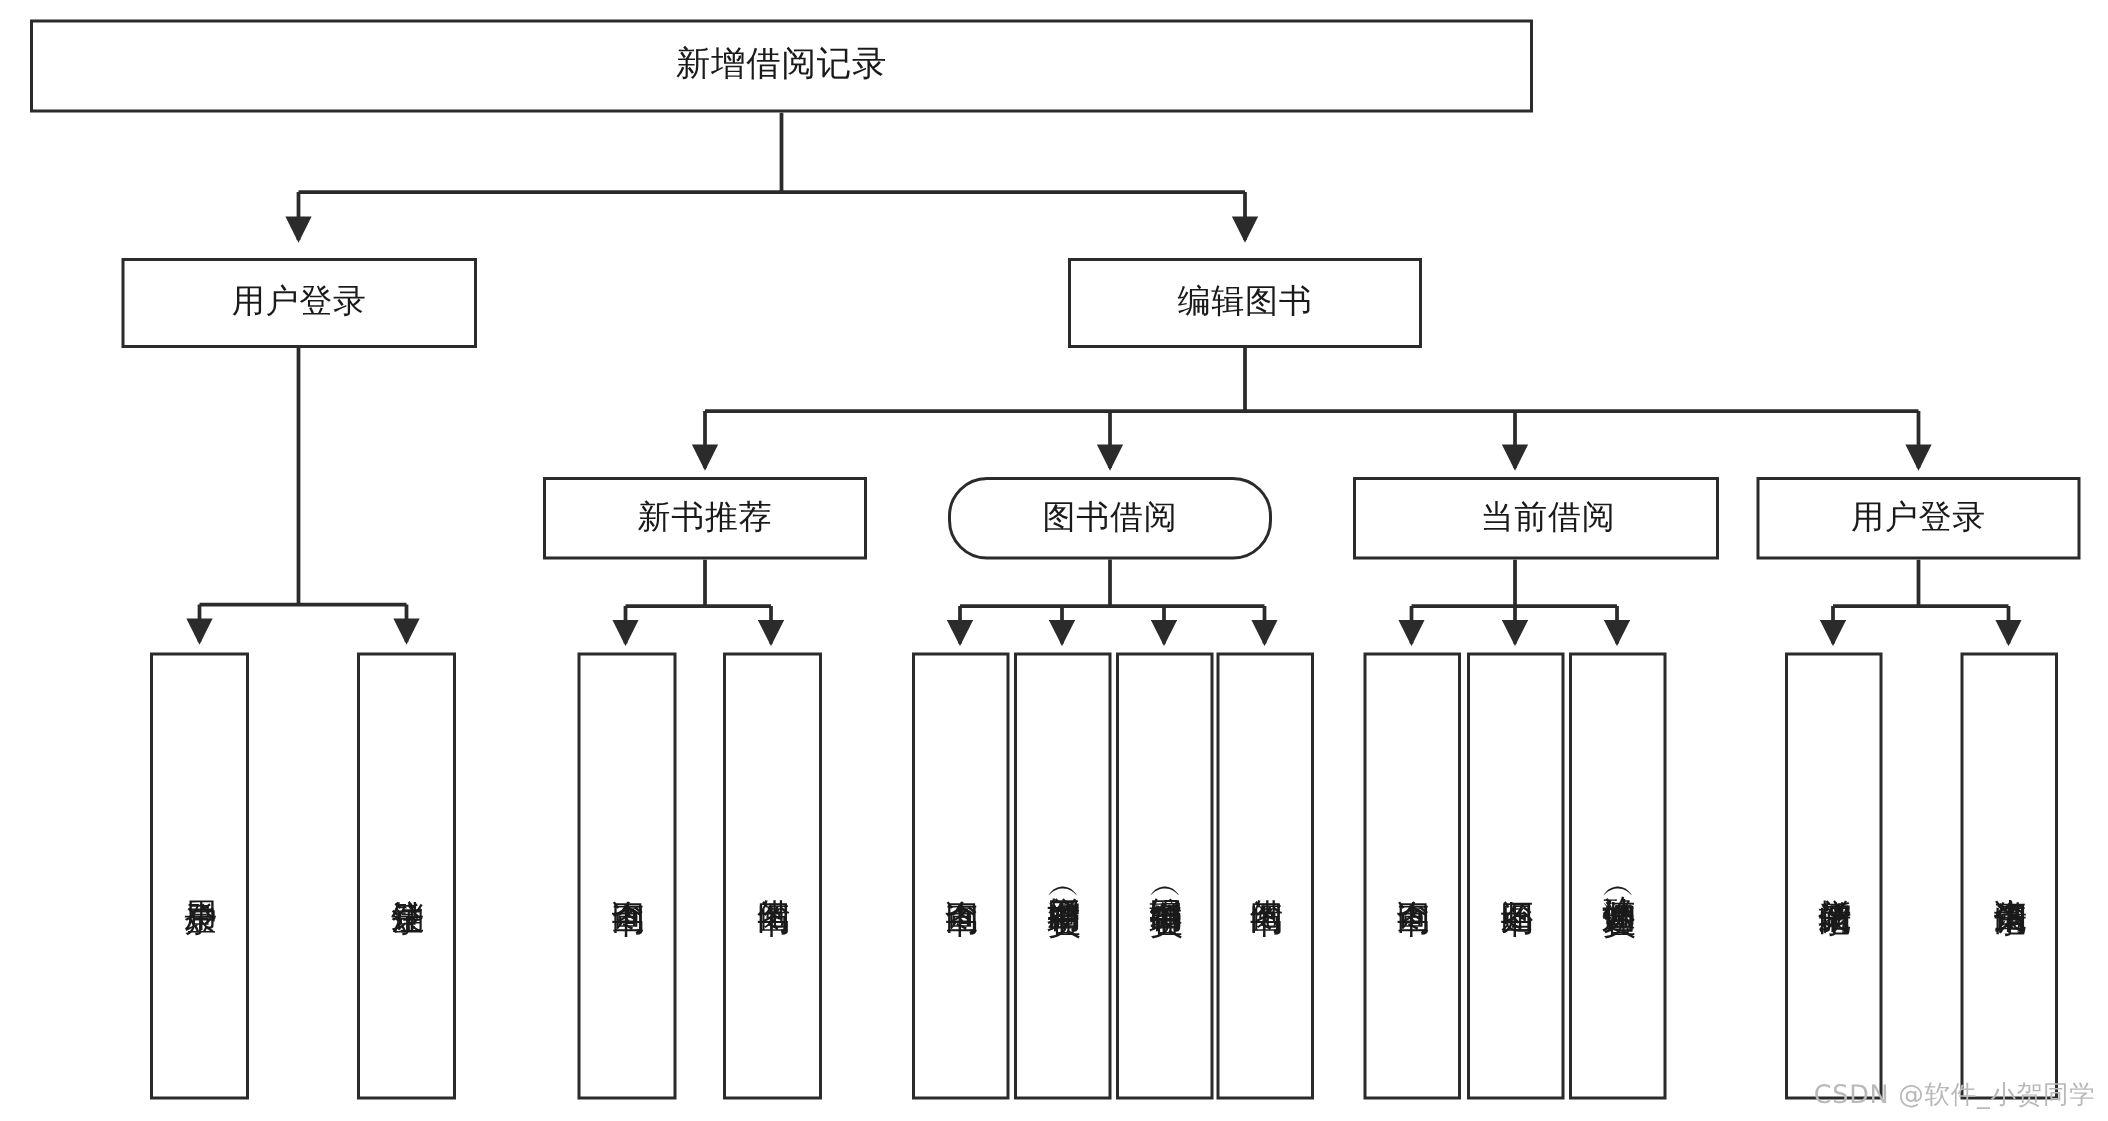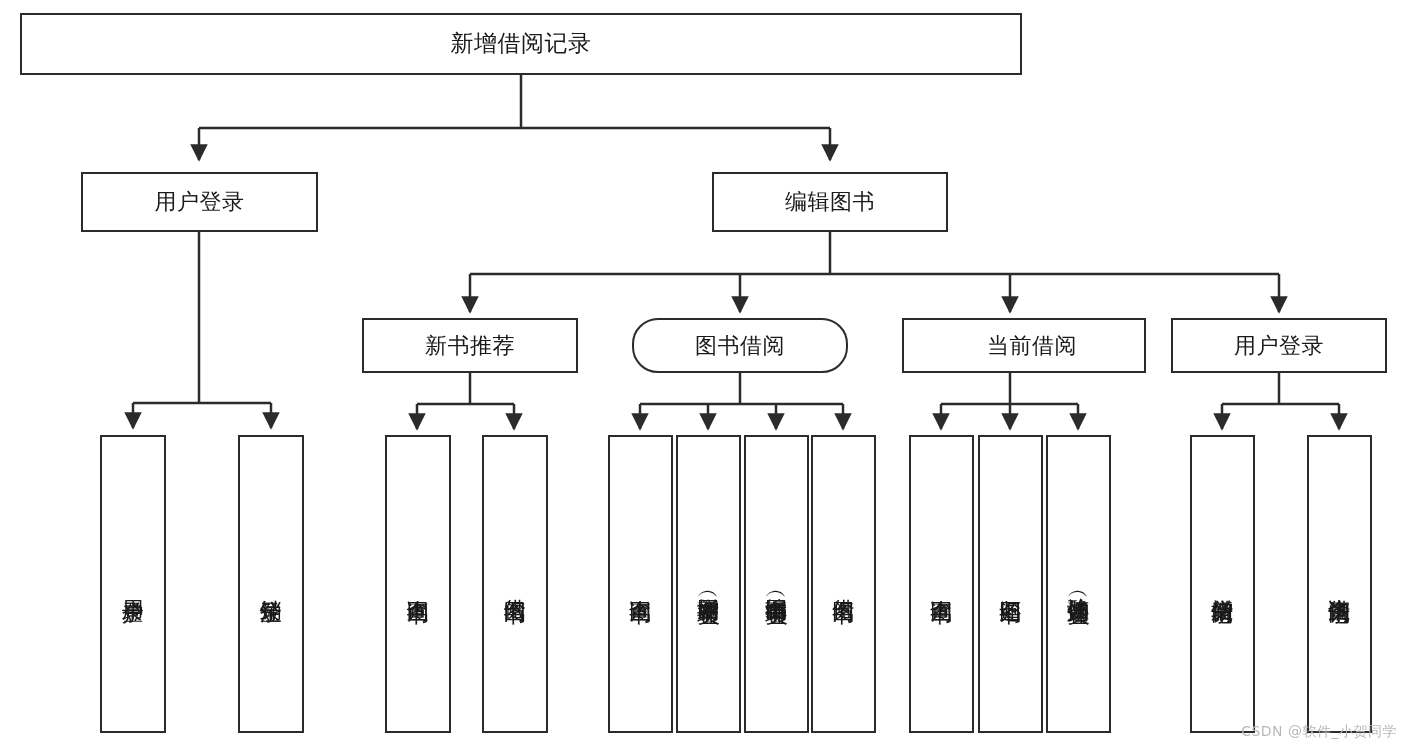--- a/index.html
+++ b/index.html
@@ -53,21 +53,21 @@
     font-size:22px;
     line-height:1.26;
     letter-spacing:1px;
     white-space:nowrap;
     max-height:100%;
   }
   .watermark{
     position:absolute;
     right:8px;
     bottom:6px;
-    font-size:14px;
+    font-size:17px;
     color:#b9b9b9;
     letter-spacing:0.5px;
     z-index:5;
     white-space:nowrap;
   }
 </style>
 </head>
 <body>
 
 <div id="stage">

